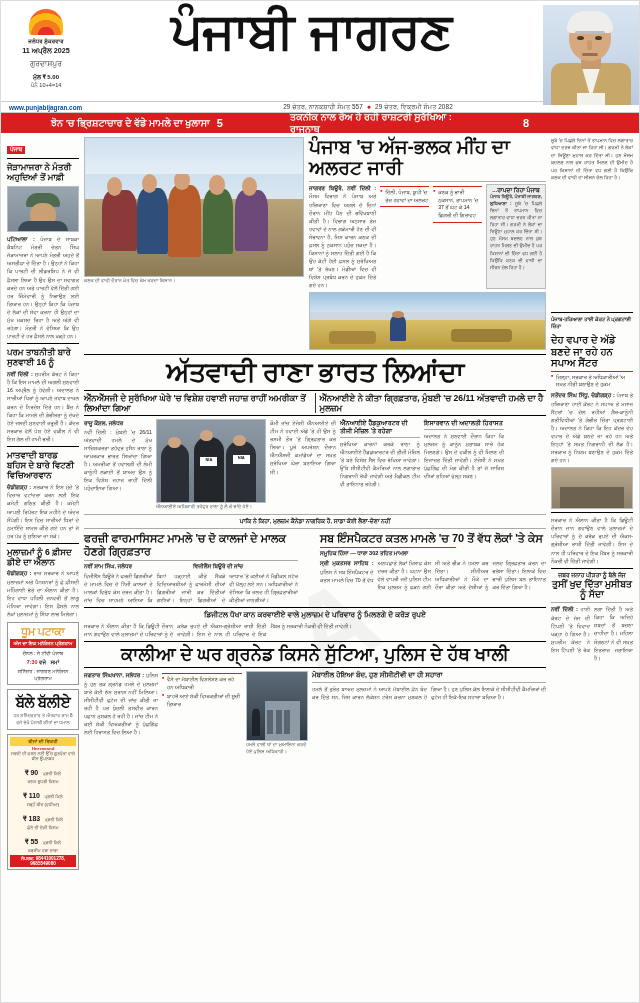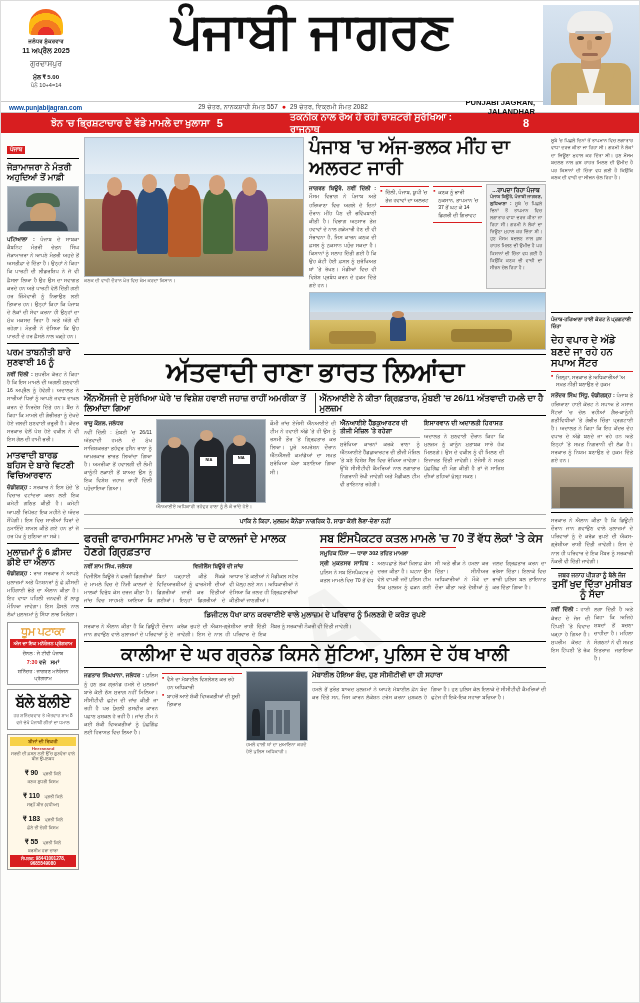--- a/index.html
+++ b/index.html
@@ -240,21 +240,20 @@
     </div>
   </div>
 
   <div class="mh-rule">
     <span class="mh-url">www.punjabijagran.com</span>
     <span class="mh-vol">
       <span>29 ਚੇਤਰ, ਨਾਨਕਸ਼ਾਹੀ ਸੰਮਤ 557</span>
       <span class="dot">&nbsp;●&nbsp;</span>
       <span>29 ਚੇਤਰ, ਵਿਕ੍ਰਮੀ ਸੰਮਤ 2082</span>
     </span>
-    <span class="mh-edition">PUNJABI JAGRAN, JALANDHAR</span>
   </div>
 
   <div class="redbar">
     <span class="rb left">
       <span>ਝੋਨ 'ਚ ਭ੍ਰਿਸ਼ਟਾਚਾਰ ਦੇ ਵੱਡੇ ਮਾਮਲੇ ਦਾ ਖੁਲਾਸਾ</span>
       <span class="pg">5</span>
     </span>
     <span class="rb right">
       <span>ਤਕਨੀਕ ਨਾਲ ਰੋਅ ਹੋ ਰਹੀ ਰਾਸ਼ਟਰੀ ਸੁਰੱਖਿਆ : ਰਾਜਨਾਥ</span>
       <span class="pg">8</span>

